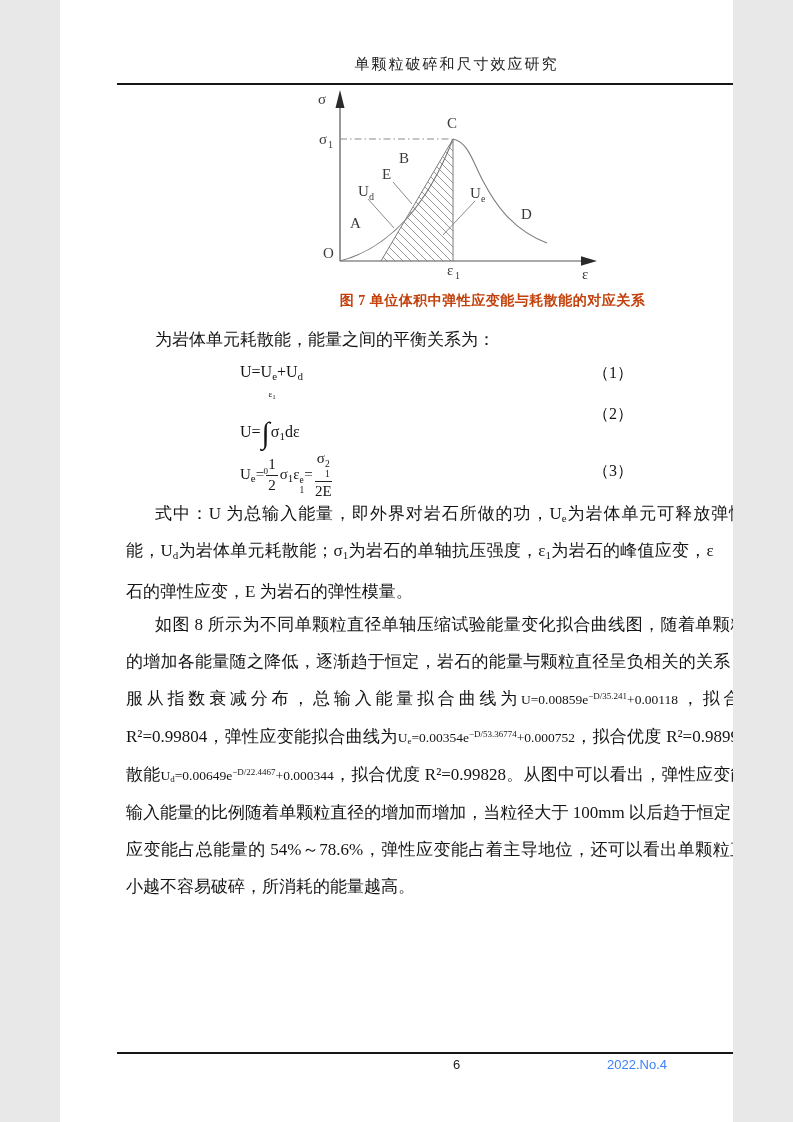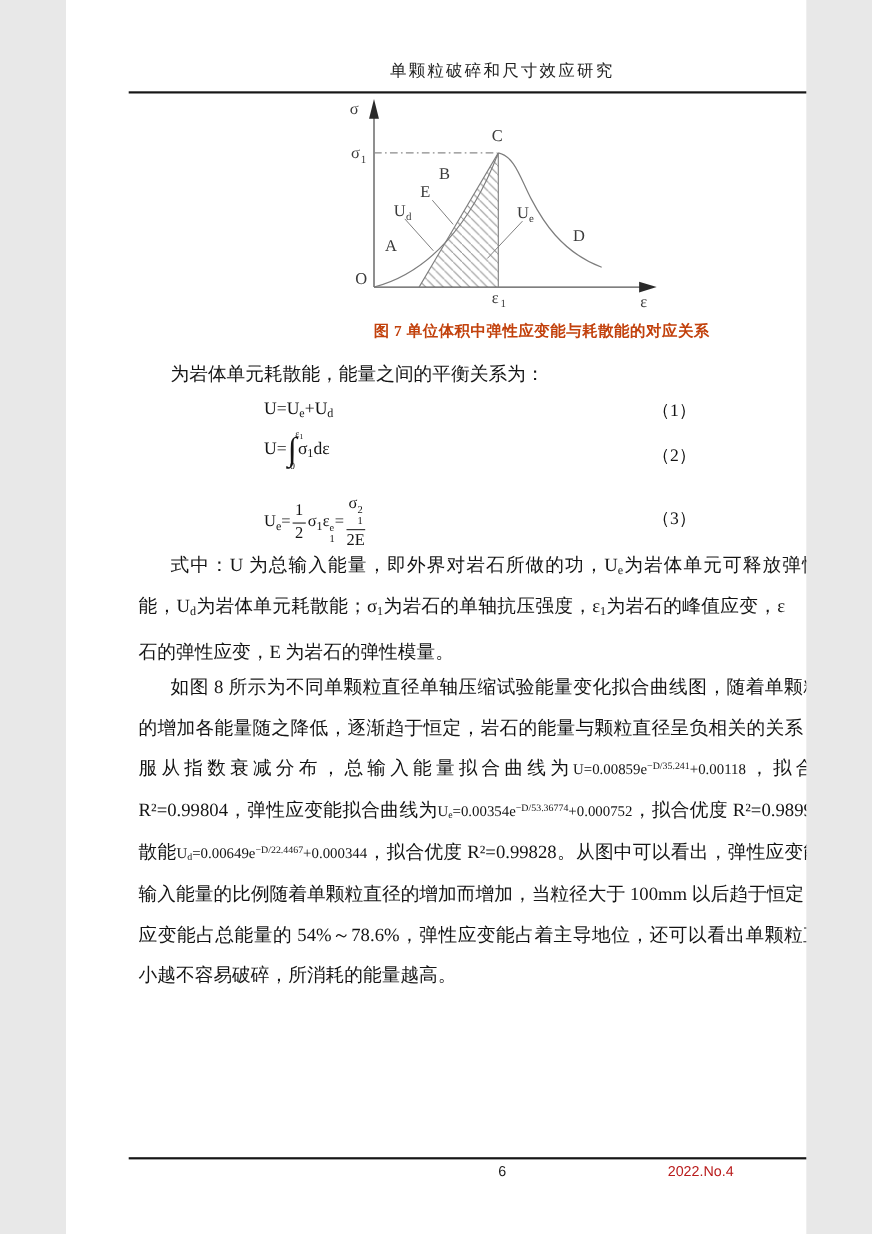--- a/index.html
+++ b/index.html
@@ -18,35 +18,35 @@
   .para-symbols{top:495px;}
   .para-fitting{top:606px;}
   .eq-formula{position:absolute;left:180px;font-size:16px;color:#141414;}
   .eq-num{position:absolute;left:533px;font-size:16px;color:#141414;}
   sub{font-size:11px;vertical-align:-3px;line-height:0;}
   sup{font-size:10px;vertical-align:5px;line-height:0;}
   
   .ss{display:inline-flex;flex-direction:column;font-size:9.5px;line-height:1.05;vertical-align:-4px;text-align:left;}
   .ss span{display:block;}
   
-  .int-block{display:inline-flex;flex-direction:column;align-items:center;line-height:1;vertical-align:middle;margin:0 1px;}
+  .int-block{display:inline-flex;flex-direction:column;align-items:center;line-height:1;vertical-align:middle;margin:0 1px;gap:24px;}
   .int-upper{font-size:9px;align-self:flex-end;margin-bottom:-5px;margin-right:-6px;}
   .int-upper sub{font-size:7px;vertical-align:-2px;}
   .int-sign{font-size:30px;}
   .int-lower{font-size:9px;align-self:flex-start;margin-top:-5px;margin-left:2px;}
   
   .frac{display:inline-flex;flex-direction:column;text-align:center;vertical-align:middle;line-height:1.15;margin:0 2px;}
   .frac .num{border-bottom:1px solid #222;padding:0 2px 1px 2px;}
   .frac .den{padding-top:1px;}
   
   .ff{font-size:13.5px;white-space:nowrap;}
   .ff sub{font-size:9px;vertical-align:-2px;}
   .ff sup{font-size:9px;vertical-align:5px;}
   .footer-page{top:1057px;font-family:"Liberation Sans","DejaVu Sans",sans-serif;font-size:13px;color:#1a1a1a;}
-  .footer-issue{top:1057px;right:66px;font-family:"Liberation Sans","DejaVu Sans",sans-serif;font-size:13px;color:#b91c1c;}
+  .footer-issue{top:1057px;right:66px;font-family:"Liberation Sans","DejaVu Sans",sans-serif;font-size:13px;color:#3b82f6;}
   .fig-svg{left:240px;top:86px;}
   svg text{font-family:"Liberation Serif","DejaVu Serif",serif;fill:#3a3a3a;}
   .t15{font-size:15px;}
   .t10{font-size:10px;}
 </style>
 </head>
 <body>
 
 <div class="page">
 

